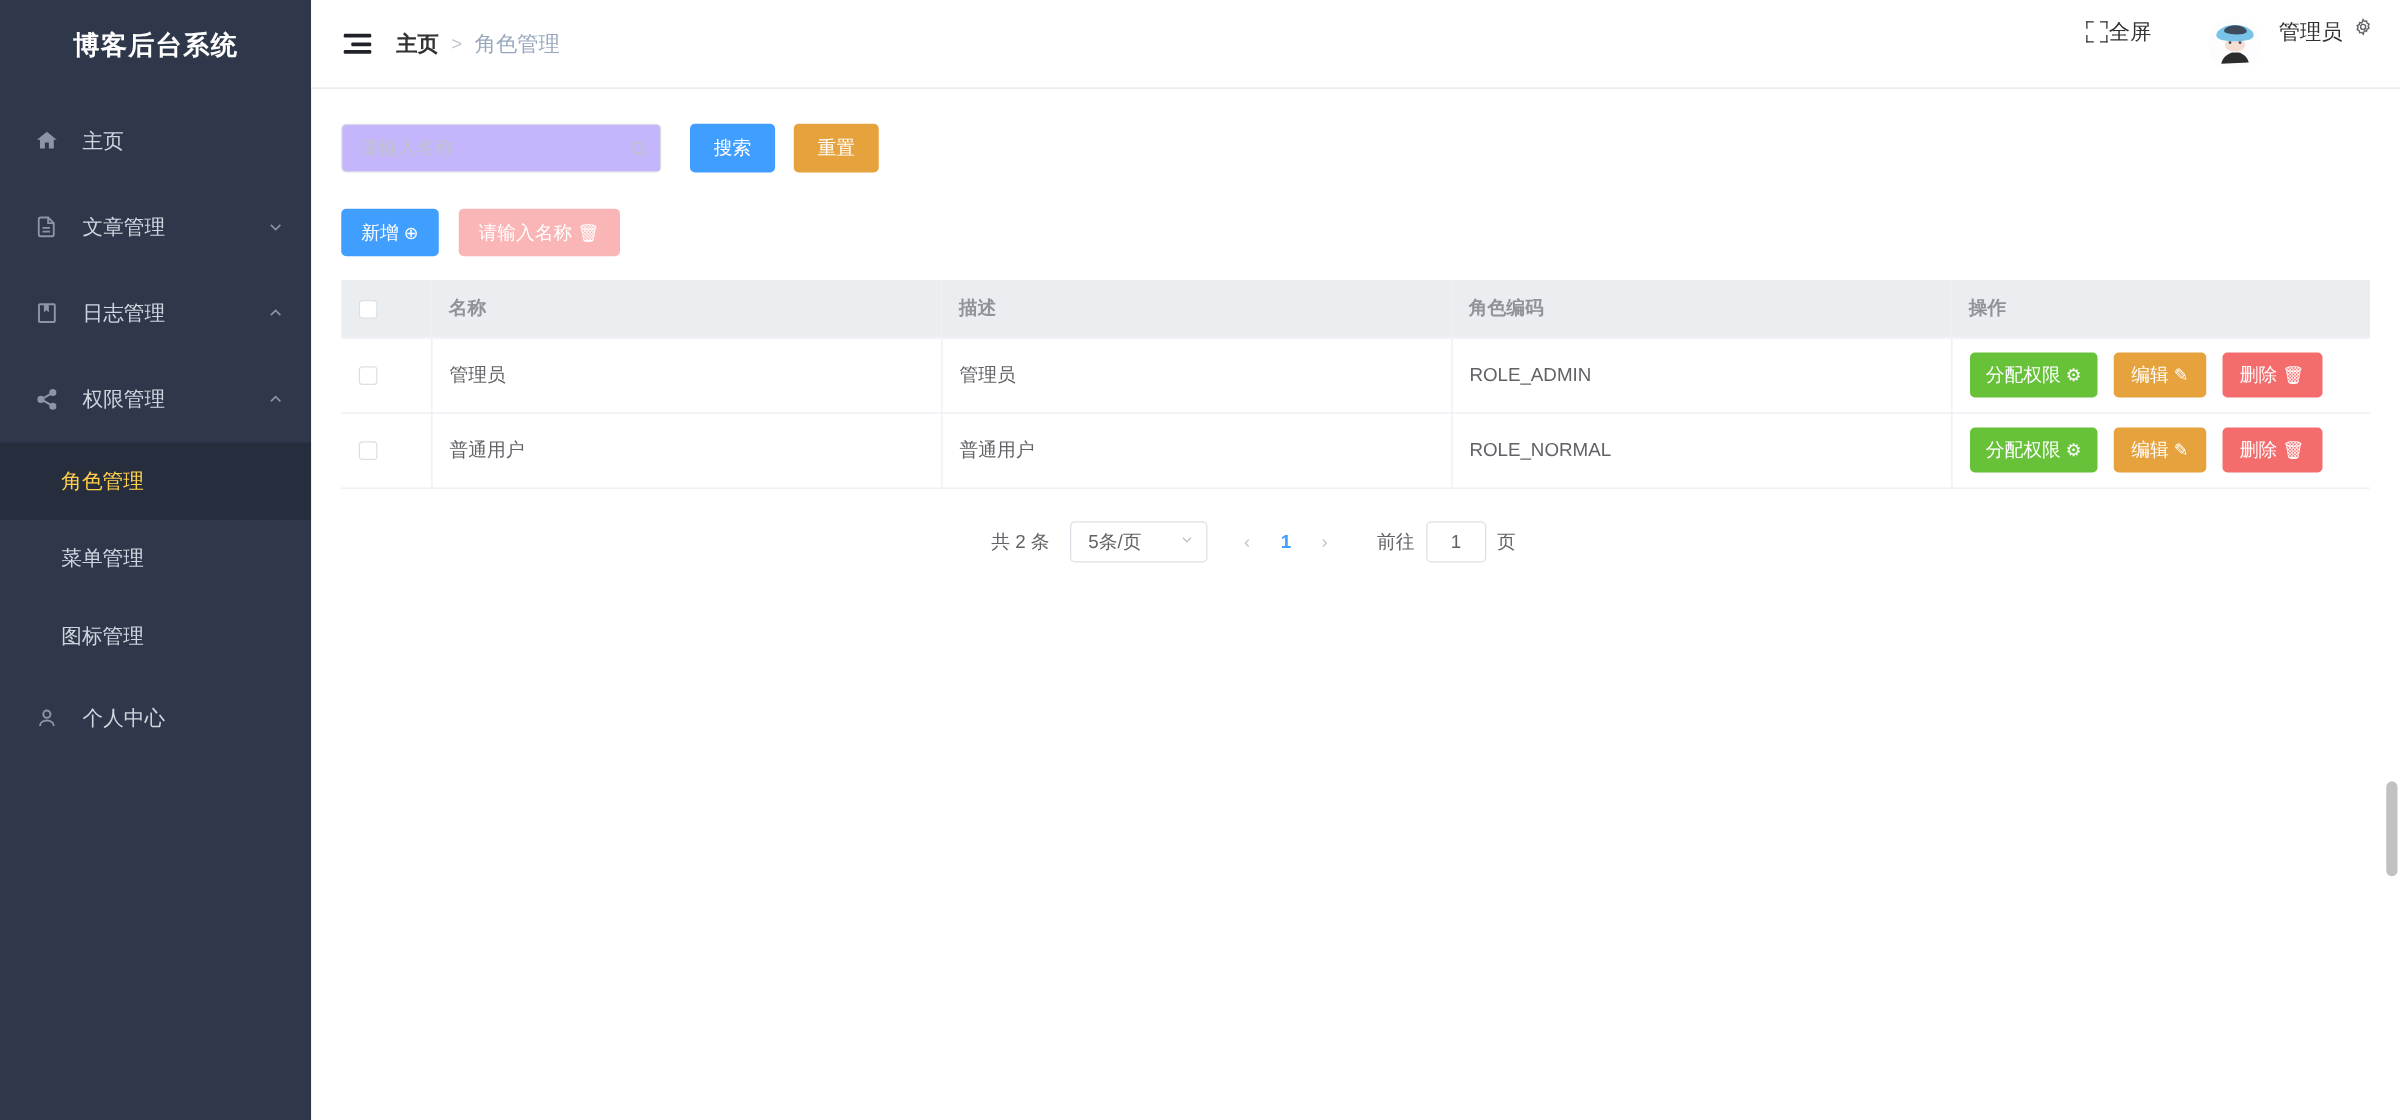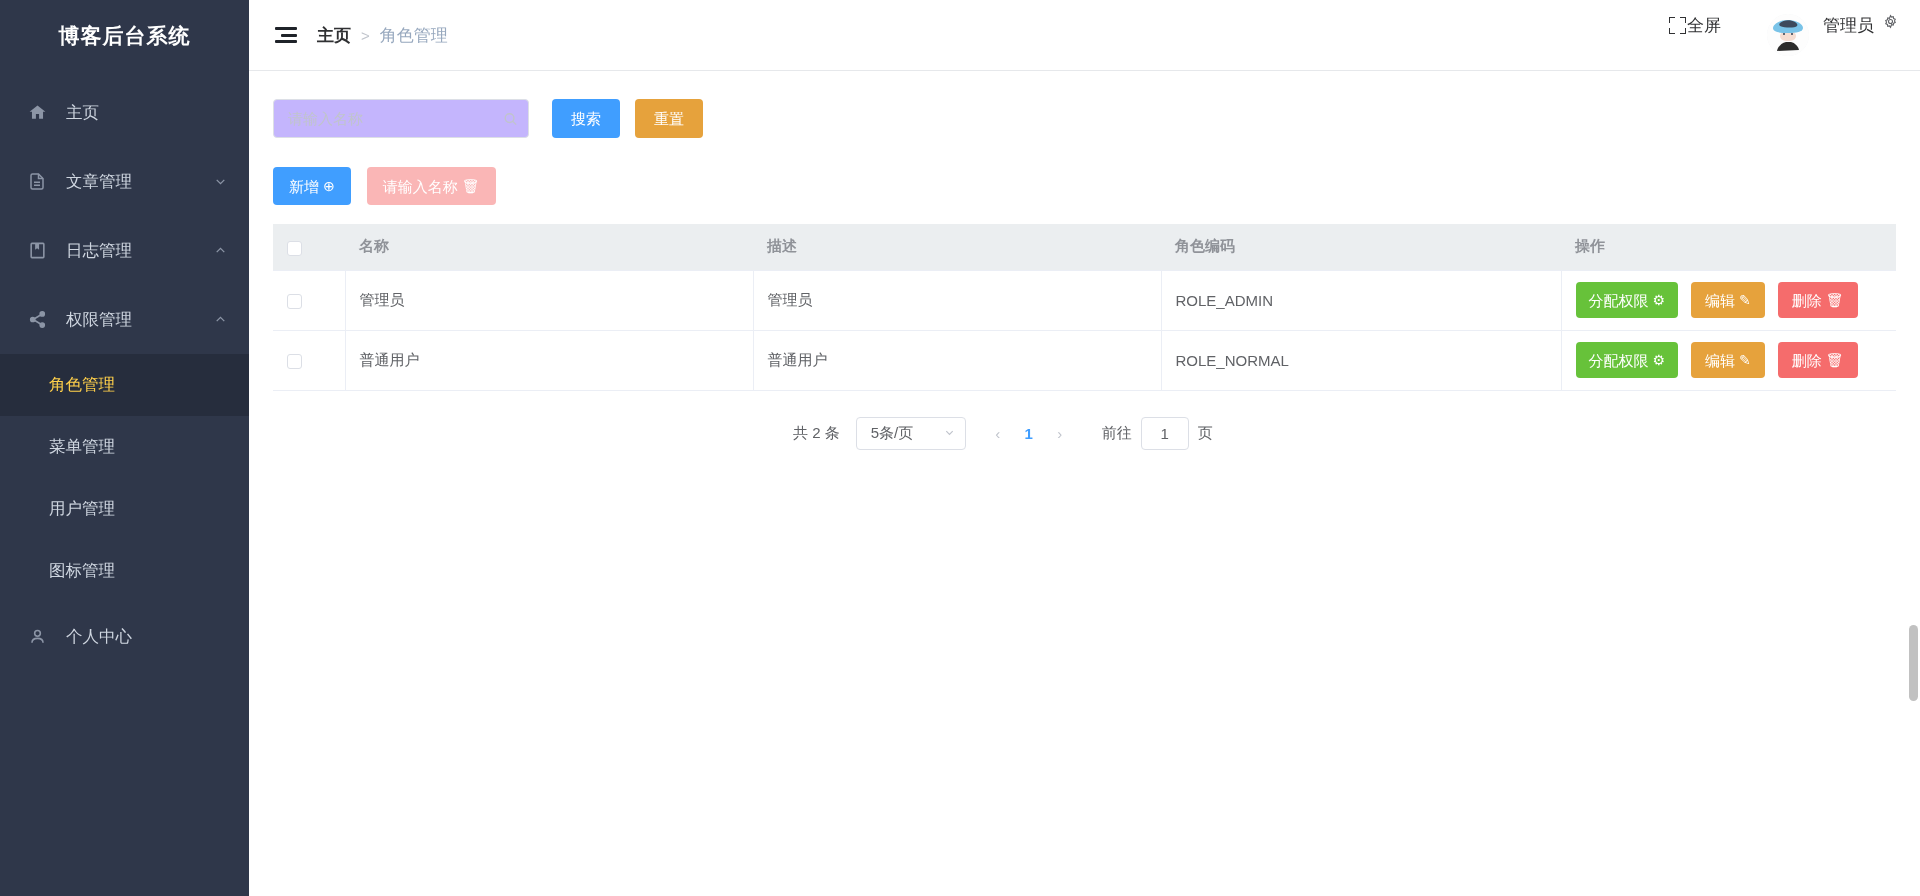--- a/index.html
+++ b/index.html
@@ -250,23 +250,20 @@
               <path d="M5 15l7-7 7 7"></path>
             </svg>
         </span>
       </div>
 
       <div class="sub-item active">
         <span>角色管理</span>
       </div>
       <div class="sub-item">
         <span>菜单管理</span>
-      </div>
-      <div class="sub-item">
-        <span>用户管理</span>
       </div>
       <div class="sub-item">
         <span>图标管理</span>
       </div>
 
       <div class="menu-item">
         <span class="mi-icon">
           <svg width="19" height="19" viewBox="0 0 24 24" fill="none" stroke="#8c95a6" stroke-width="2">
               <circle cx="12" cy="8" r="3.6"></circle>
               <path d="M5 20c0-3.6 3.2-5.6 7-5.6s7 2 7 5.6"></path>

